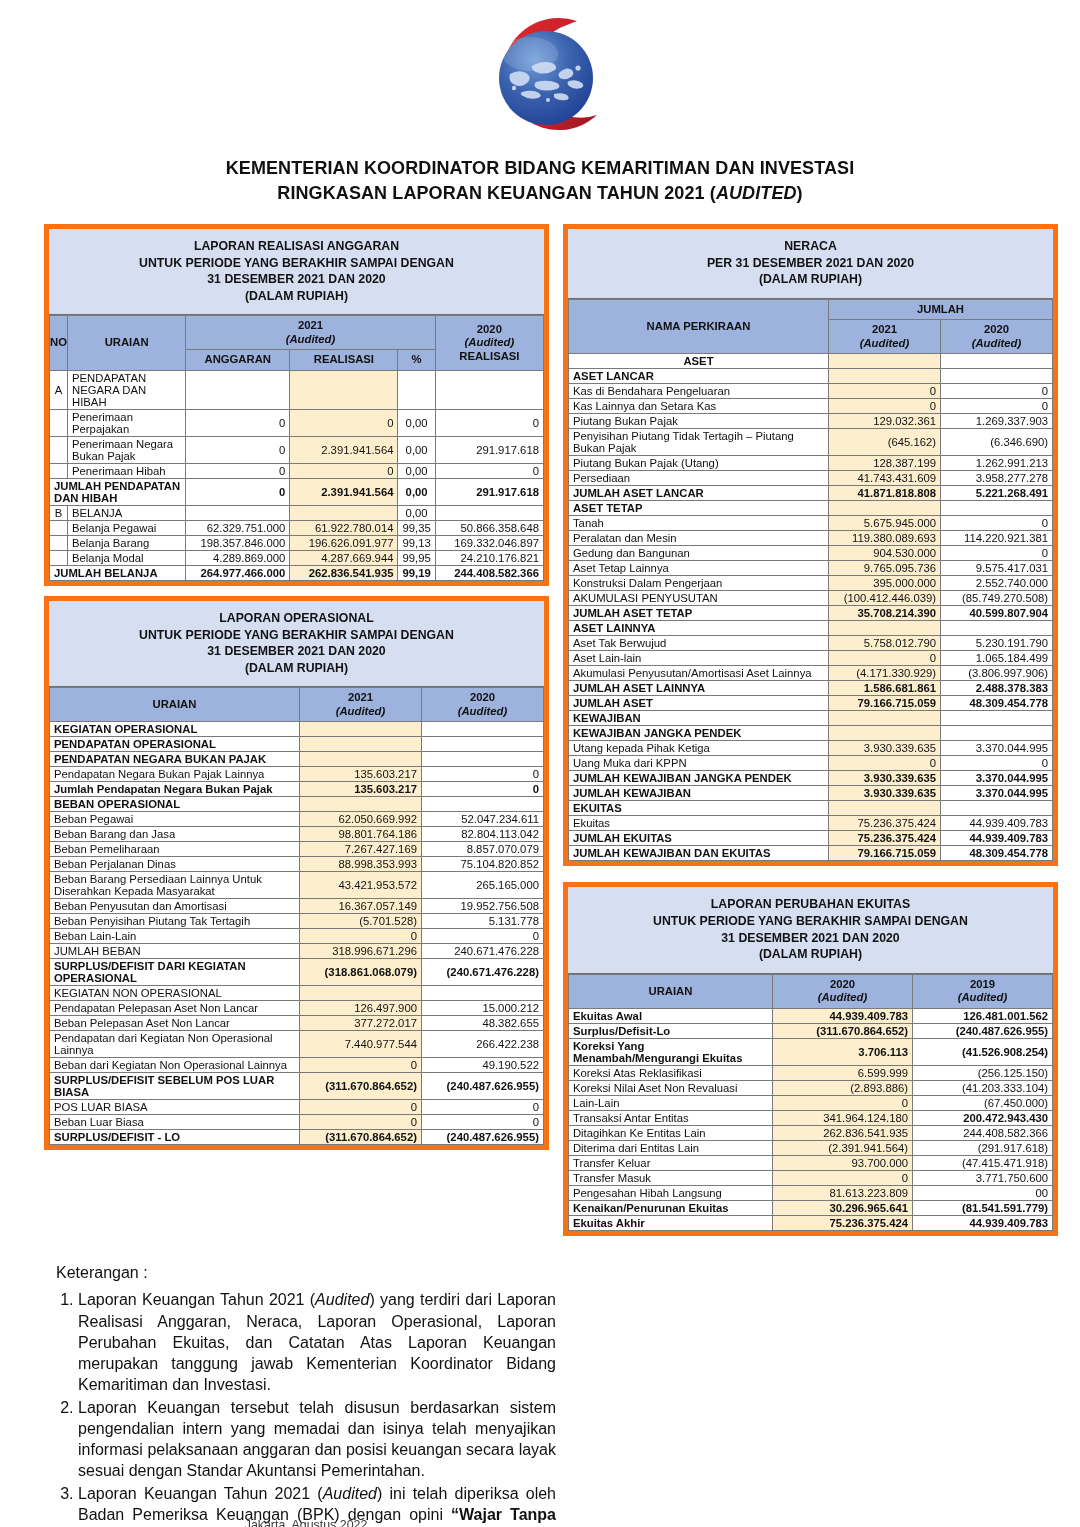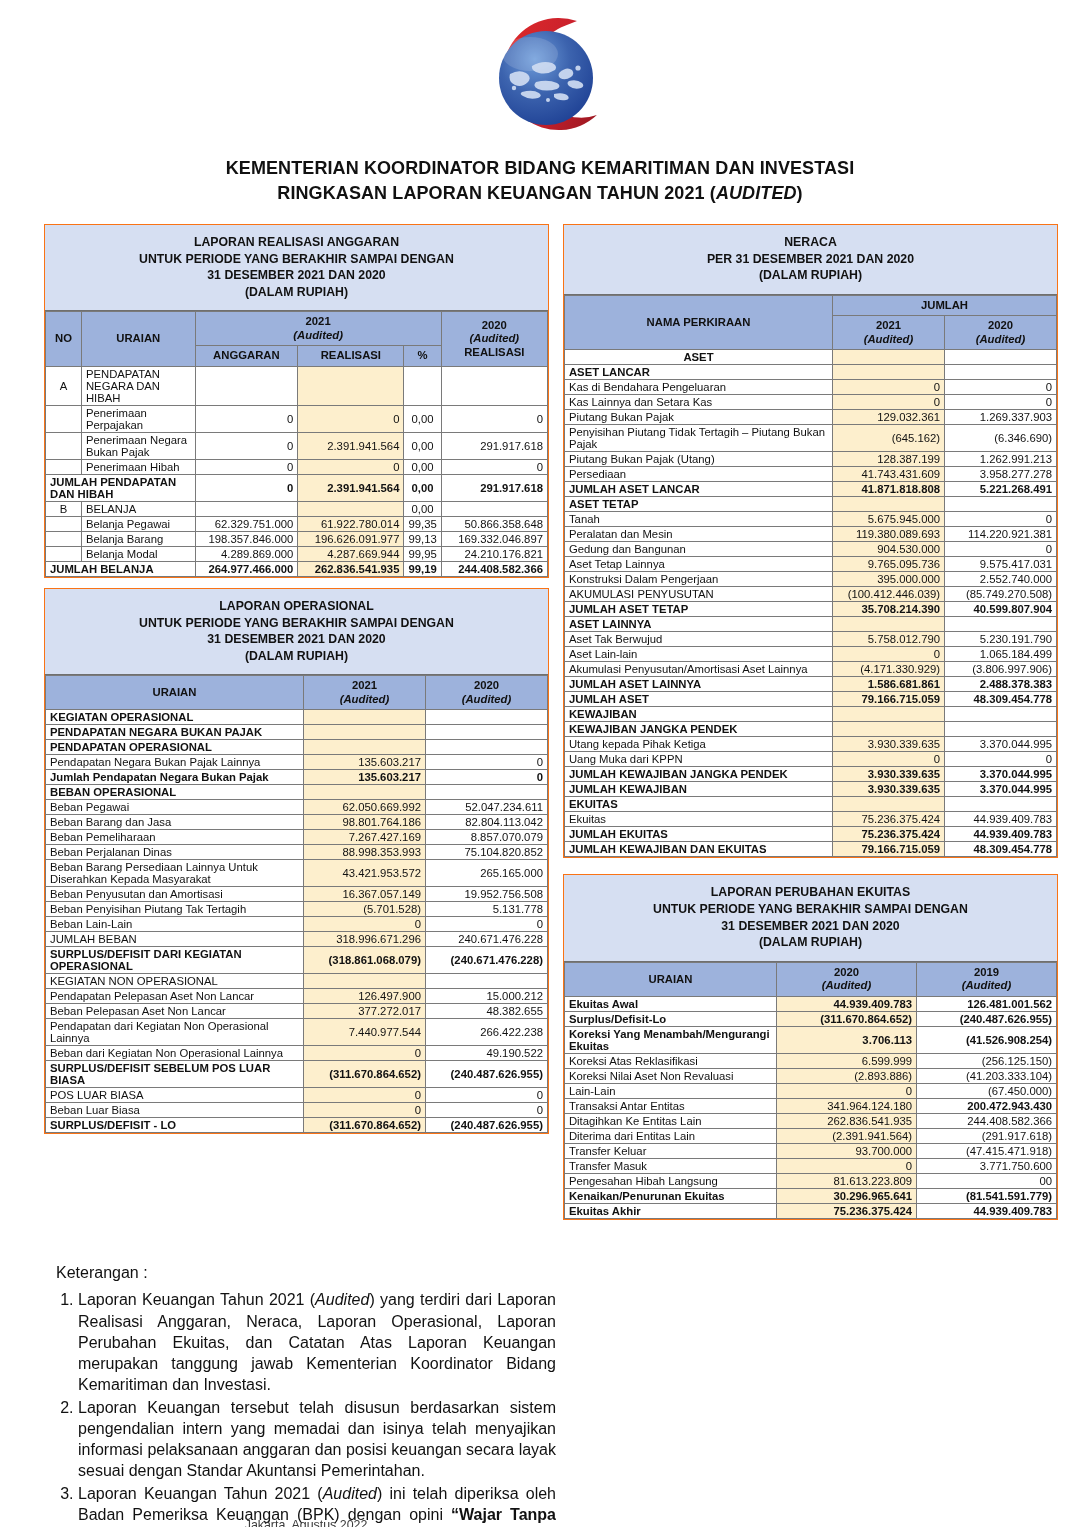--- a/index.html
+++ b/index.html
@@ -34,21 +34,21 @@
     top:224px; left:44px;
     width:1014px;
     display:flex;
     gap:14px;
     align-items:flex-start;
   }
   .col-left  { width:510px; }
   .col-right { width:500px;border-radius:19px; }
 
   
-  .stmt { border:1px solid #f97316; margin-bottom:0; background:#fff; }
+  .stmt { border:5px solid #f97316; margin-bottom:0; background:#fff; }
   .stmt + .stmt { margin-top:10px; }
 
   .stmt-head {
     background:#d6dff2;
     text-align:center;
     font-weight:bold;
     font-size:12.3px;
     line-height:1.35;
     padding:9px 6px 10px;
     border-bottom:1px solid #6f6f6f;
@@ -63,21 +63,21 @@
     border:1px solid #7a7a7a;
     padding:1px 4px;
     vertical-align:middle;
   }
   table.fin thead th {
     background:#9db2dc;
     text-align:center;
     font-weight:bold;
     font-size:11.3px;
     line-height:1.2;
-    padding:3px 9px;
+    padding:3px 0;
   }
   table.fin thead th i { font-style:italic; font-weight:bold; }
 
   td.lbl  { text-align:left;  }
   td.num  { text-align:right; }
   td.ctr  { text-align:center; }
   td.hl   { background:#fdefcd; }
   td.b    { font-weight:bold; }
 
   
@@ -277,26 +277,26 @@
             <th style="width:122px"><span>2020</span><br><i>(Audited)</i></th>
           </tr>
         </thead>
         <tbody>
             <tr>
               <td class="lbl b">KEGIATAN OPERASIONAL</td>
               <td class="num hl b"></td>
               <td class="num b"></td>
             </tr>
             <tr>
+              <td class="lbl b">PENDAPATAN OPERASIONAL</td>
+              <td class="num hl b"></td>
+              <td class="num b"></td>
+            </tr>
+            <tr>
               <td class="lbl b">PENDAPATAN NEGARA BUKAN PAJAK</td>
-              <td class="num hl b"></td>
-              <td class="num b"></td>
-            </tr>
-            <tr>
-              <td class="lbl b">PENDAPATAN OPERASIONAL</td>
               <td class="num hl b"></td>
               <td class="num b"></td>
             </tr>
             <tr>
               <td class="lbl">Pendapatan Negara Bukan Pajak Lainnya</td>
               <td class="num hl">135.603.217</td>
               <td class="num">0</td>
             </tr>
             <tr>
               <td class="lbl b">Jumlah Pendapatan Negara Bukan Pajak</td>

